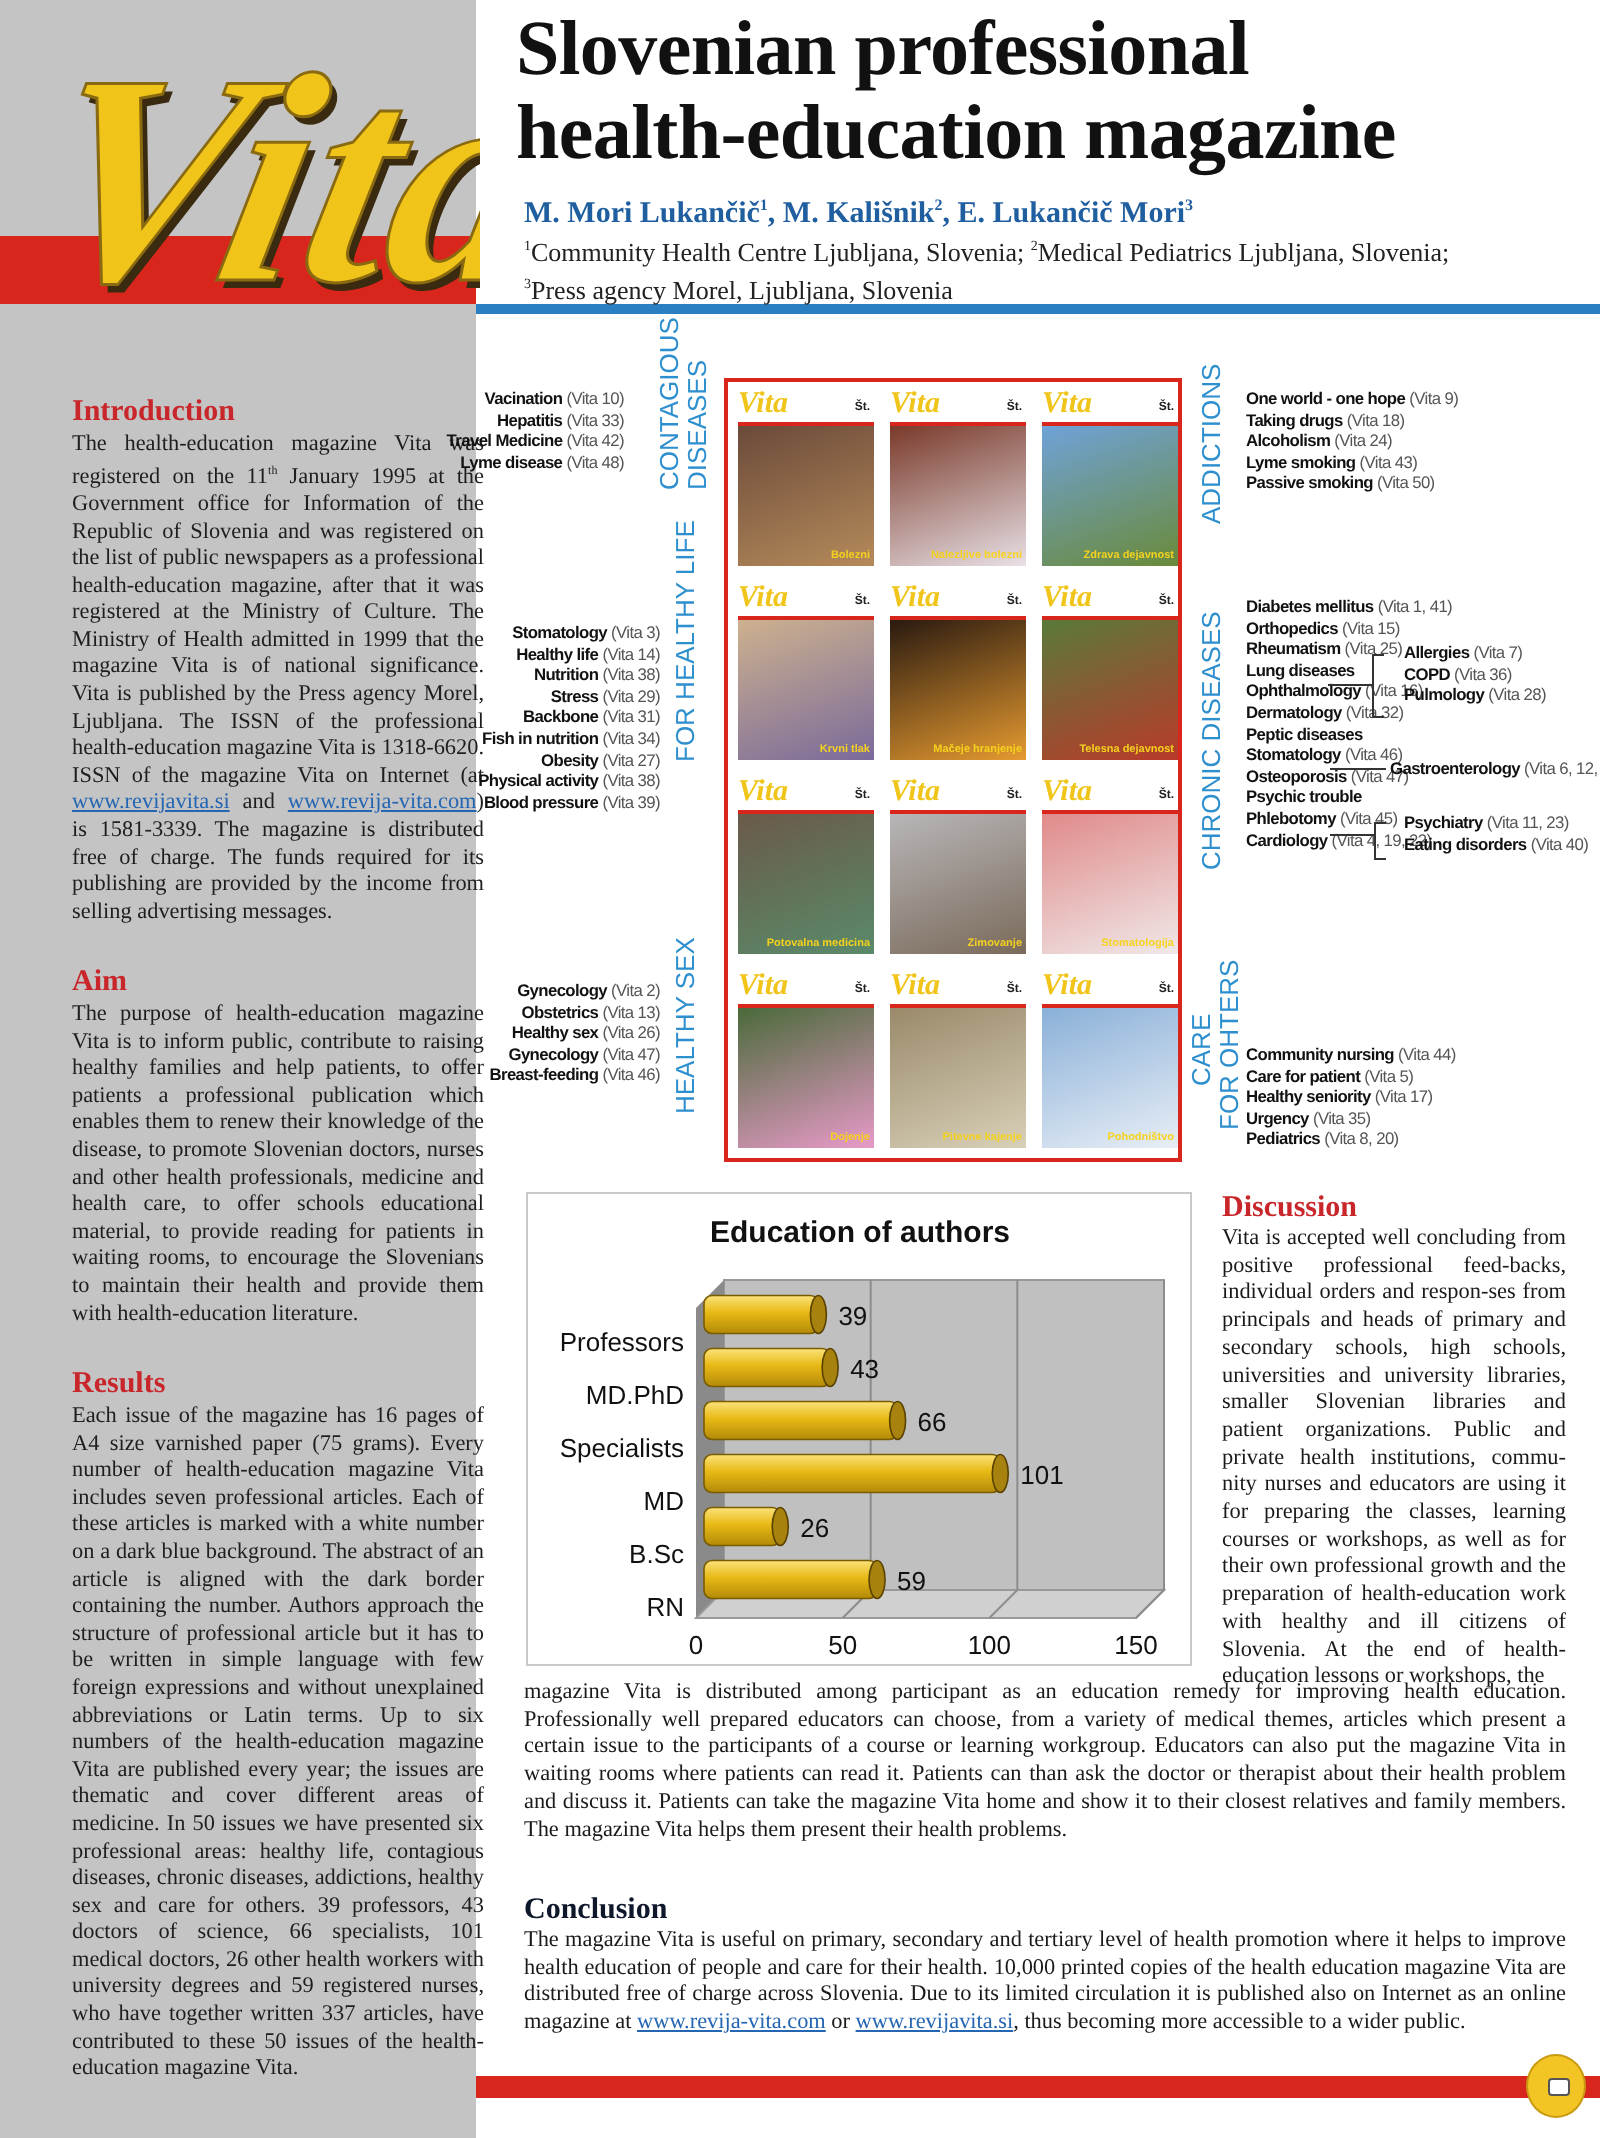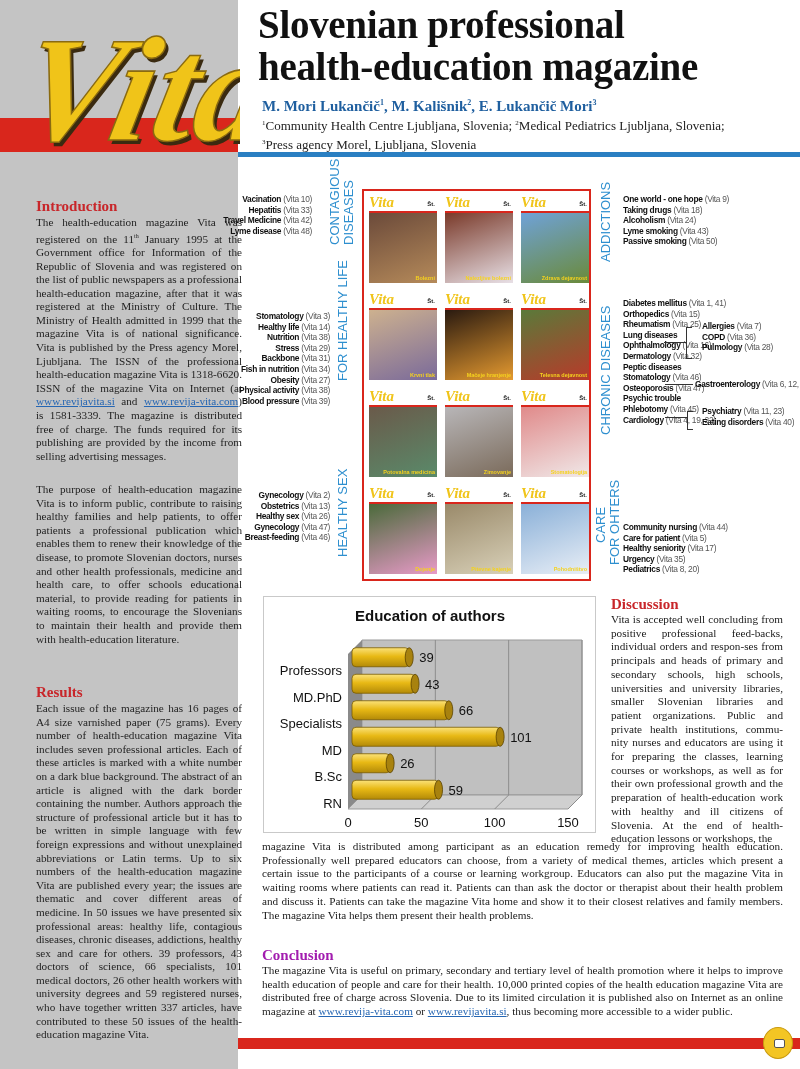--- a/index.html
+++ b/index.html
@@ -44,21 +44,21 @@
   
   .chart-box { position: absolute; left: 263px; top: 596px; width: 333px; height: 237px; border: 1px solid #c9c9c9; background: #fff; }
 
   
   .disc { position: absolute; left: 611px; top: 596px; width: 172px; }
   .disc h2 { font-weight: bold; font-size: 15px; color: #c8262a; line-height: 17px; }
   .disc p { font-size: 11.2px; line-height: 13.7px; text-align: justify; }
   .disc-cont { position: absolute; left: 262px; top: 840px; width: 521px; font-size: 11.2px; line-height: 13.7px; text-align: justify; }
 
   .concl { position: absolute; left: 262px; top: 947px; width: 521px; }
-  .concl h2 { font-weight: bold; font-size: 15px; color: #a21caf; line-height: 17px; }
+  .concl h2 { font-weight: bold; font-size: 15px; color: #0f172a; line-height: 17px; }
   .concl p { font-size: 11.2px; line-height: 13.7px; text-align: justify; }
   .concl a { color: #2566b3; text-decoration: underline; }
 
   .bottom-red { position: absolute; left: 238px; top: 1038px; width: 562px; height: 11px; background: #d9261c; }
   .badge { position: absolute; left: 763px; top: 1027px; width: 30px; height: 32px; border-radius: 50%; background: #f3c524; border: 1px solid #c99a10; }
   .badge::after { content: ""; position: absolute; left: 10px; top: 11px; width: 9px; height: 7px; background: #fff; border: 1px solid #555; border-radius: 2px; }
 </style>
 </head>
 <body>
 
@@ -84,20 +84,21 @@
   <sup>1</sup><span>Community Health Centre Ljubljana, Slovenia; </span><sup>2</sup><span>Medical Pediatrics Ljubljana, Slovenia;</span><br>
   <sup>3</sup><span>Press agency Morel, Ljubljana, Slovenia</span>
 </div>
 
 <div class="lsec" style="top:181px;">
   <h2>Introduction</h2>
   <p><span>The health-education magazine Vita was registered on the 11</span><sup style="font-size:6px">th</sup><span> January 1995 at the Government office for Information of the Republic of Slovenia and was registered on the list of public newspapers as a professional health-education magazine, after that it was registered at the Ministry of Culture. The Ministry of Health admitted in 1999 that the magazine Vita is of national significance. Vita is published by the Press agency Morel, Ljubljana. The ISSN of the professional health-education magazine Vita is 1318-6620. ISSN of the magazine Vita on Internet (at </span><a>www.revijavita.si</a><span> and </span><a>www.revija-vita.com</a><span>) is 1581-3339. The magazine is distributed free of charge. The funds required for its publishing are provided by the income from selling advertising messages.</span></p>
 </div>
 
 <div class="lsec" style="top:466px;">
+  <h2>Aim</h2>
   <p>The purpose of health-education magazine Vita is to inform public, contribute to raising healthy families and help patients, to offer patients a professional publication which enables them to renew their knowledge of the disease, to promote Slovenian doctors, nurses and other health professionals, medicine and health care, to offer schools educational material, to provide reading for patients in waiting rooms, to encourage the Slovenians to maintain their health and provide them with health-education literature.</p>
 </div>
 
 <div class="lsec" style="top:667px;">
   <h2>Results</h2>
   <p>Each issue of the magazine has 16 pages of A4 size varnished paper (75 grams). Every number of health-education magazine Vita includes seven professional articles. Each of these articles is marked with a white number on a dark blue background. The abstract of an article is aligned with the dark border containing the number. Authors approach the structure of professional article but it has to be written in simple language with few foreign expressions and without unexplained abbreviations or Latin terms. Up to six numbers of the health-education magazine Vita are published every year; the issues are thematic and cover different areas of medicine. In 50 issues we have presented six professional areas: healthy life, contagious diseases, chronic diseases, addictions, healthy sex and care for others. 39 professors, 43 doctors of science, 66 specialists, 101 medical doctors, 26 other health workers with university degrees and 59 registered nurses, who have together written 337 articles, have contributed to these 50 issues of the health-education magazine Vita.</p>
 </div>
 
 <div class="tlist right-align" style="right:488px; top:194px;">
     <div><span>Vacination</span><span class="v"> (Vita 10)</span></div>

